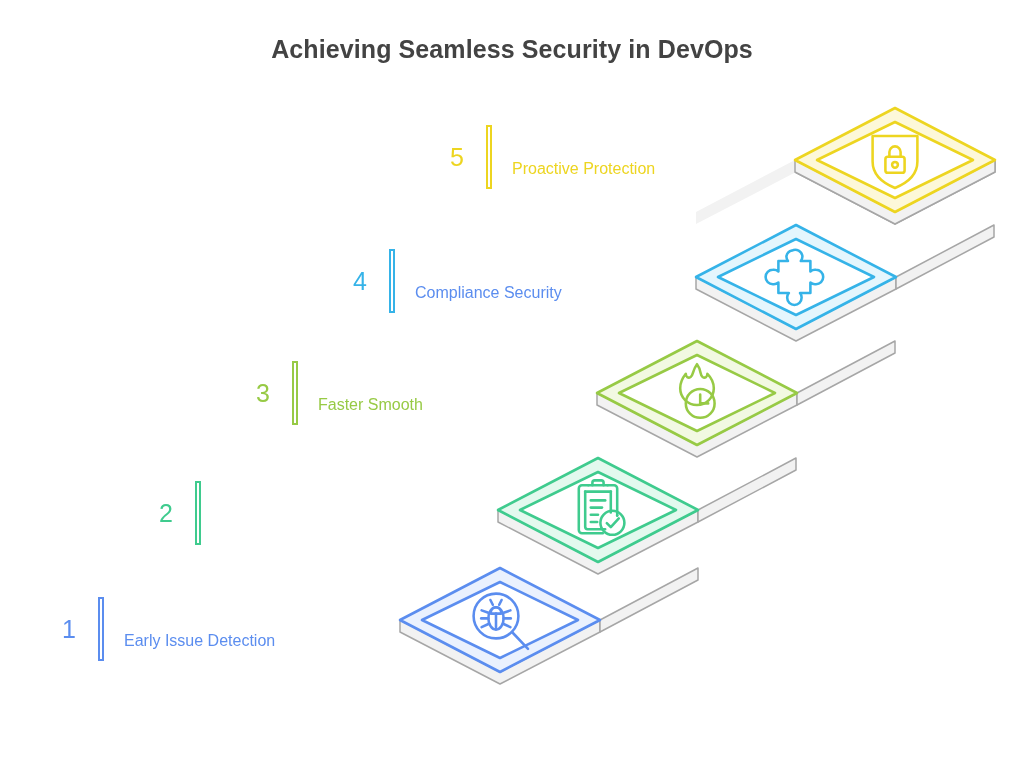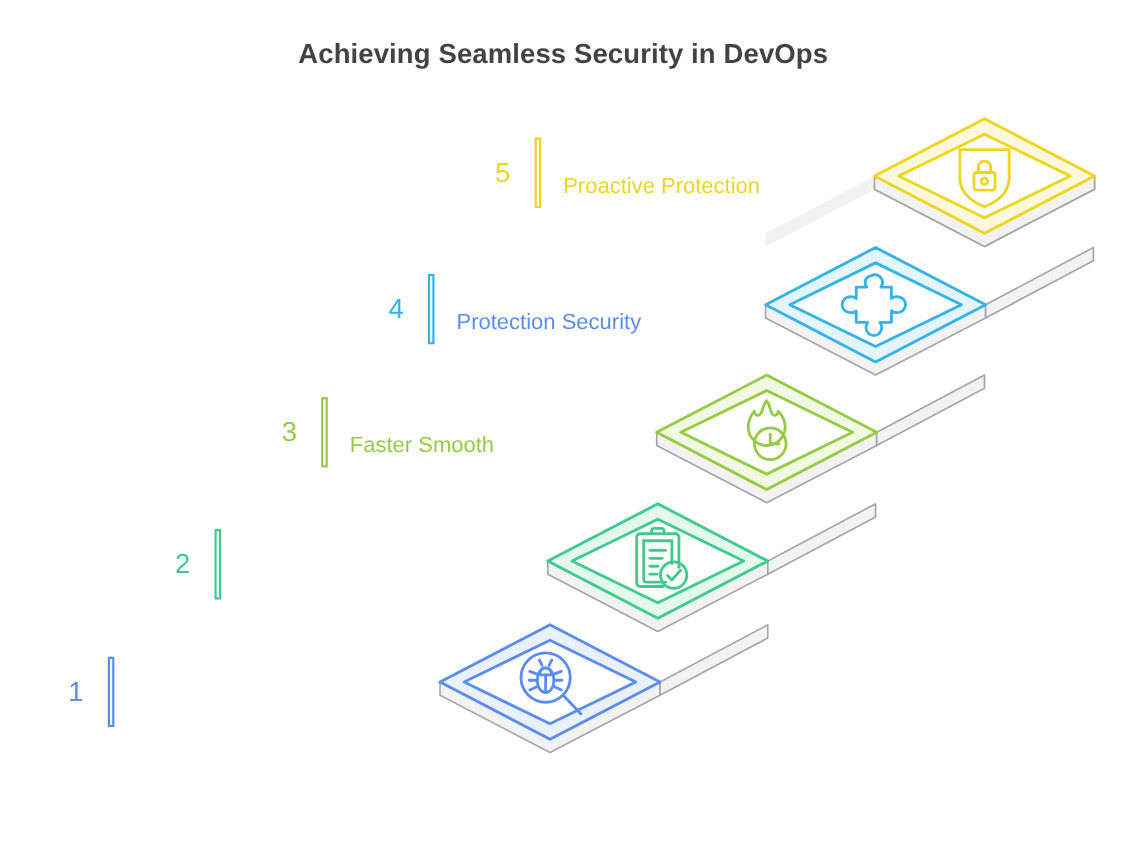--- a/index.html
+++ b/index.html
@@ -59,21 +59,21 @@
     width: 6px;
     height: 64px;
     border-width: 2px;
     border-style: solid;
     background: transparent;
     box-sizing: border-box;
     margin-right: 20px;
     flex: none;
   }
   .label-text {
-    font-size: 20px;
+    font-size: 16px;
     line-height: 1;
     position: relative;
     top: 12px;
   }
 </style>
 </head>
 <body>
 
 <div id="stage">
 
@@ -205,37 +205,38 @@
       <path d="M895 108 L995 160 L895 212 L795 160 Z" fill="#fdf8d9" stroke="#edd520" stroke-width="2.6" stroke-linejoin="round"></path>
       <path d="M895 122 L973 160 L895 198 L817 160 Z" fill="#ffffff" stroke="#edd520" stroke-width="2.6" stroke-linejoin="round"></path>
       <use href="#ico-shield-lock" x="855" y="120" width="80" height="80" style="color:#edd520"></use>
     </g>
 
   </svg>
 
   <div class="label-row" style="left:50px; top:597px;">
     <span class="label-num" style="color:#5b8def;">1</span>
     <span class="label-bar" style="border-color:#5b8def;"></span>
+    <span class="label-text" style="color:#5b8def;">Early Issue Detection</span>
   </div>
 
   <div class="label-row" style="left:147px; top:481px;">
     <span class="label-num" style="color:#3fcb8e;">2</span>
     <span class="label-bar" style="border-color:#3fcb8e;"></span>
   </div>
 
   <div class="label-row" style="left:244px; top:361px;">
     <span class="label-num" style="color:#97ca45;">3</span>
     <span class="label-bar" style="border-color:#97ca45;"></span>
     <span class="label-text" style="color:#97ca45;">Faster Smooth</span>
   </div>
 
   <div class="label-row" style="left:341px; top:249px;">
     <span class="label-num" style="color:#35b3e8;">4</span>
     <span class="label-bar" style="border-color:#35b3e8;"></span>
-    <span class="label-text" style="color:#5b8def;">Protection Security</span>
+    <span class="label-text" style="color:#5b8def;">Compliance Security</span>
   </div>
 
   <div class="label-row" style="left:438px; top:125px;">
     <span class="label-num" style="color:#edd520;">5</span>
     <span class="label-bar" style="border-color:#edd520;"></span>
     <span class="label-text" style="color:#edd520;">Proactive Protection</span>
   </div>
 
 </div>
 

